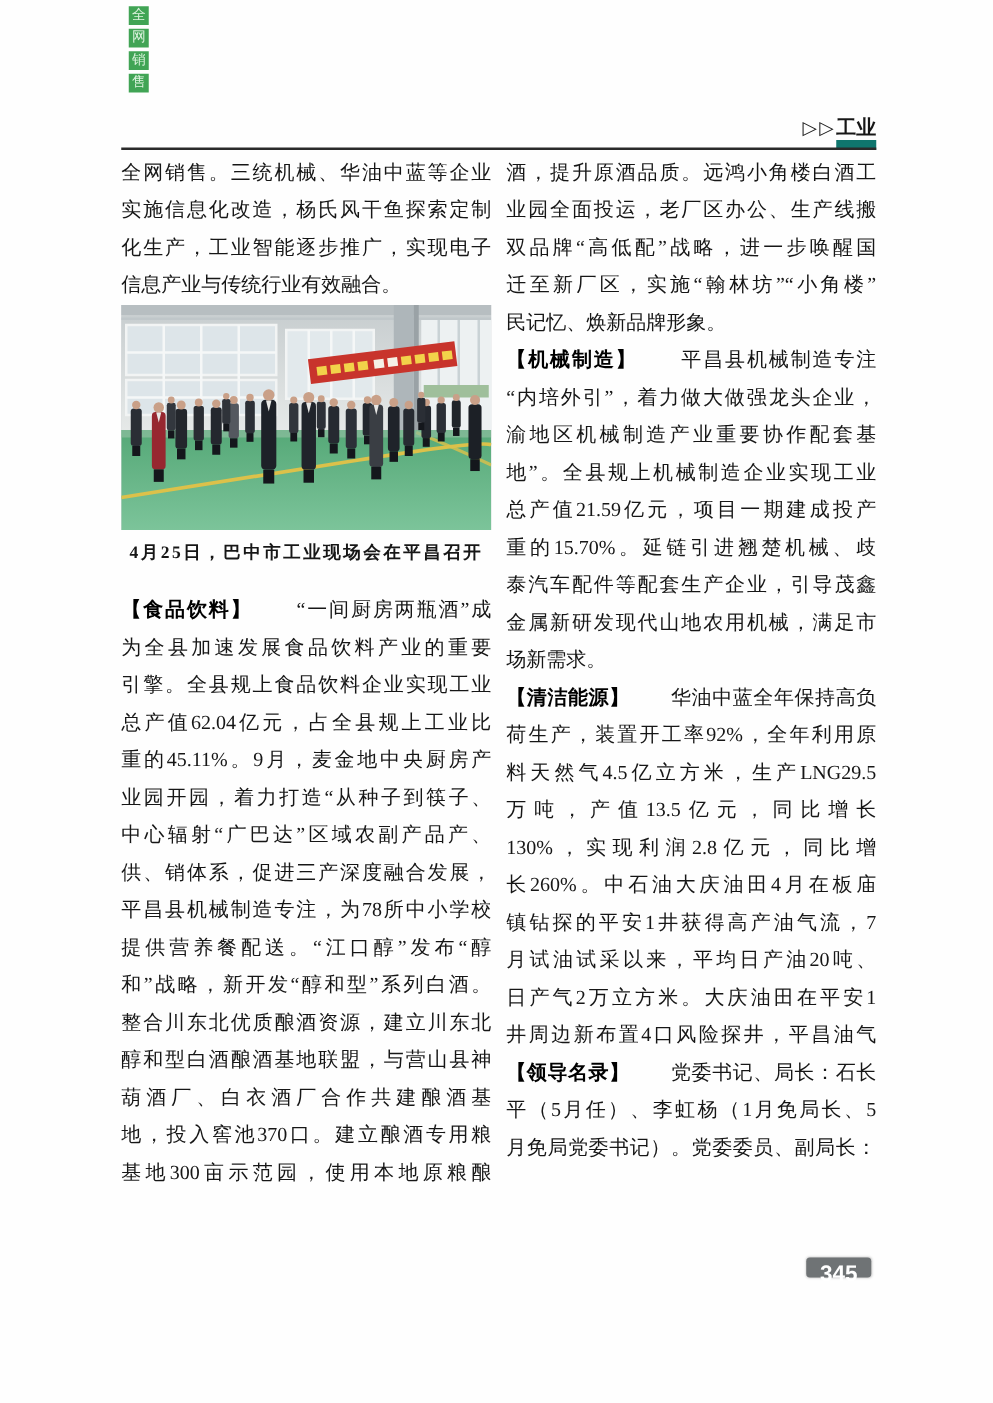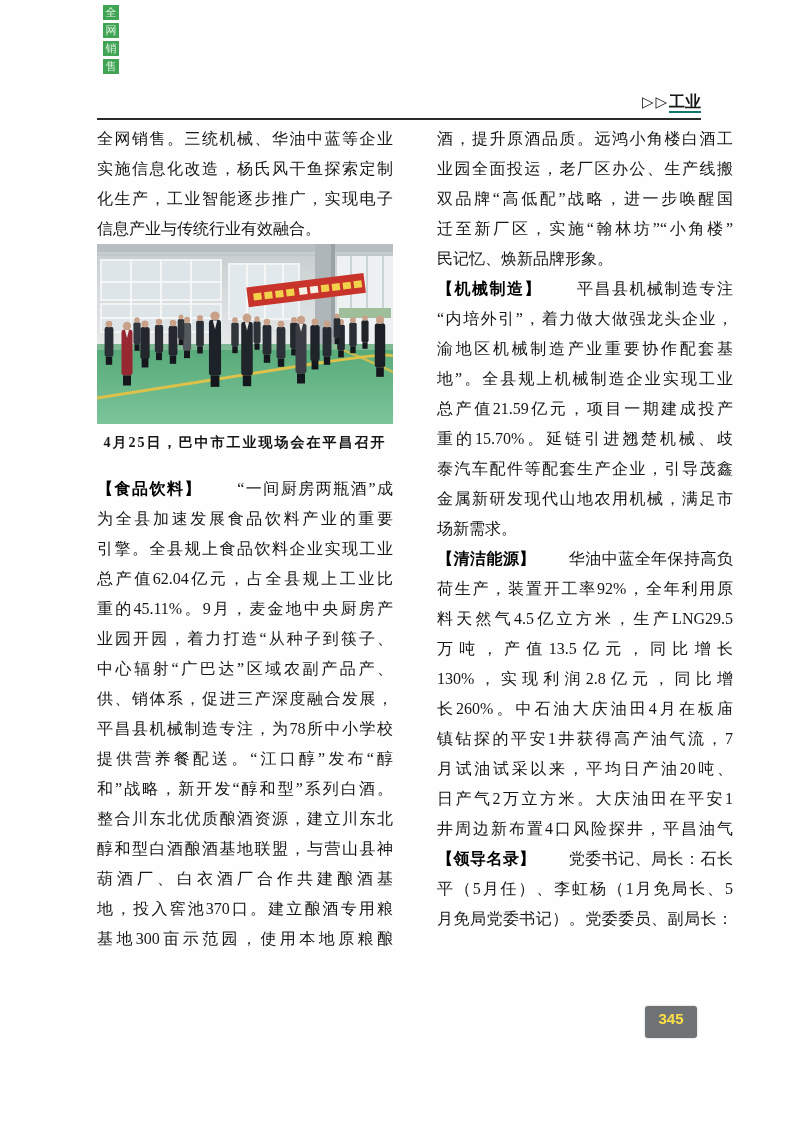--- a/index.html
+++ b/index.html
@@ -13,43 +13,43 @@
   .artifact .tile{
     width:16px;height:15px;margin-bottom:3px;background:#2d9b43;
     color:#d9f2db;font-size:11px;line-height:15px;text-align:center;
     opacity:.9;overflow:hidden;
   }
   .hdr{
     position:absolute;top:92px;left:97px;width:604px;height:24px;
     text-align:right;font-size:16px;font-weight:bold;
   }
   .hdr .arrows{letter-spacing:2px;font-weight:normal;font-size:15px;}
-  .hdr .htitle{border-bottom:2px solid #0f766e;padding-bottom:1px;}
+  .hdr .htitle{border-bottom:8px solid #0f766e;padding-bottom:1px;}
   .rule{position:absolute;top:118px;left:97px;width:604px;height:2px;background:#2a2a2a;}
   .col{position:absolute;top:124px;width:296px;font-size:16px;}
   .col.left{left:97px;}
-  .col.right{left:405px;margin-left:32px;}
+  .col.right{left:405px;}
   .tline{
     height:30px;line-height:30px;overflow:hidden;
     text-align:justify;text-align-last:justify;text-justify:inter-character;
   }
   .tline.tend{text-align-last:left;}
   .tline b{font-weight:bold;color:#000;}
   .photo{width:296px;height:180px;margin-top:0;background:#cfd4d6;position:relative;}
   .photo svg{display:block;}
   .caption{
     margin-top:8px;height:22px;line-height:22px;text-align:center;
     font-size:14px;font-weight:bold;letter-spacing:2px;white-space:nowrap;
   }
   .bodyblock{margin-top:20px;}
   .badge{
-    position:absolute;left:645px;top:1006px;width:52px;height:32px;
-    background:#6f7375;border-radius:3px;color:#fde047;
+    position:absolute;left:645px;top:1006px;width:52px;height:16px;
+    background:#6f7375;border-radius:3px;color:#ffffff;
     font-family:"Liberation Sans","DejaVu Sans",sans-serif;
-    font-size:15px;font-weight:bold;text-align:center;line-height:26px;
+    font-size:18px;font-weight:bold;text-align:center;line-height:26px;
     box-shadow:0 0 2px rgba(0,0,0,.25);
   }
 </style>
 </head>
 <body>
 
 <div class="artifact" id="artifact">
     <div class="tile">全</div>
     <div class="tile">网</div>
     <div class="tile">销</div>

